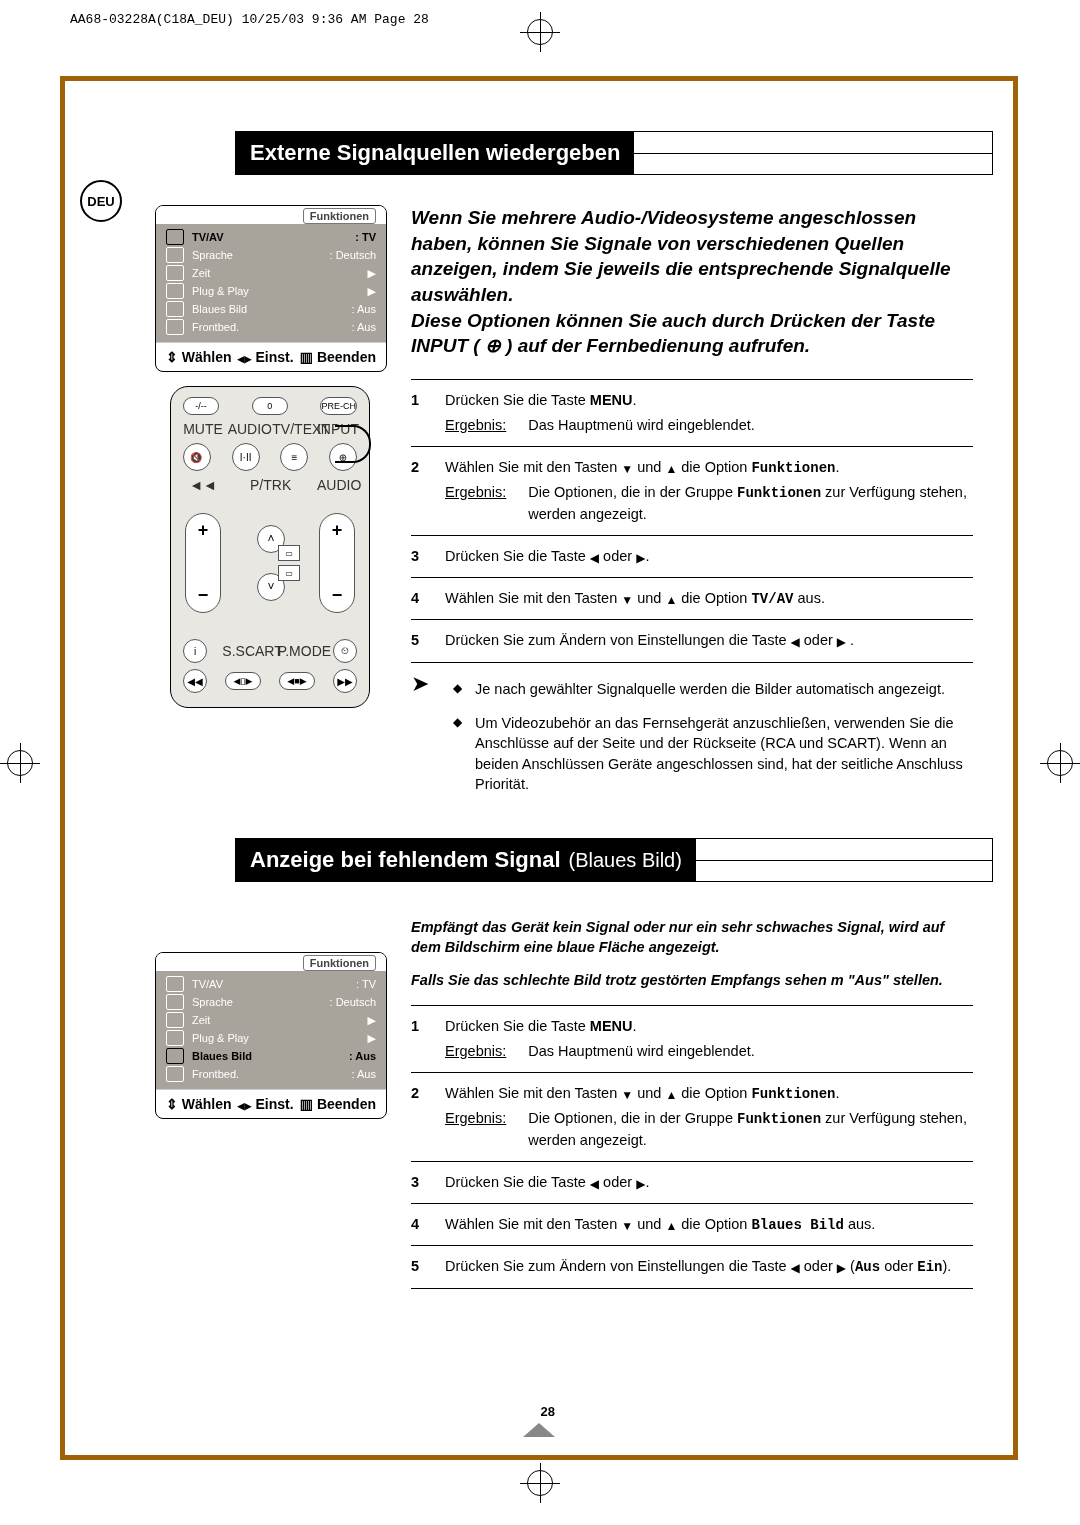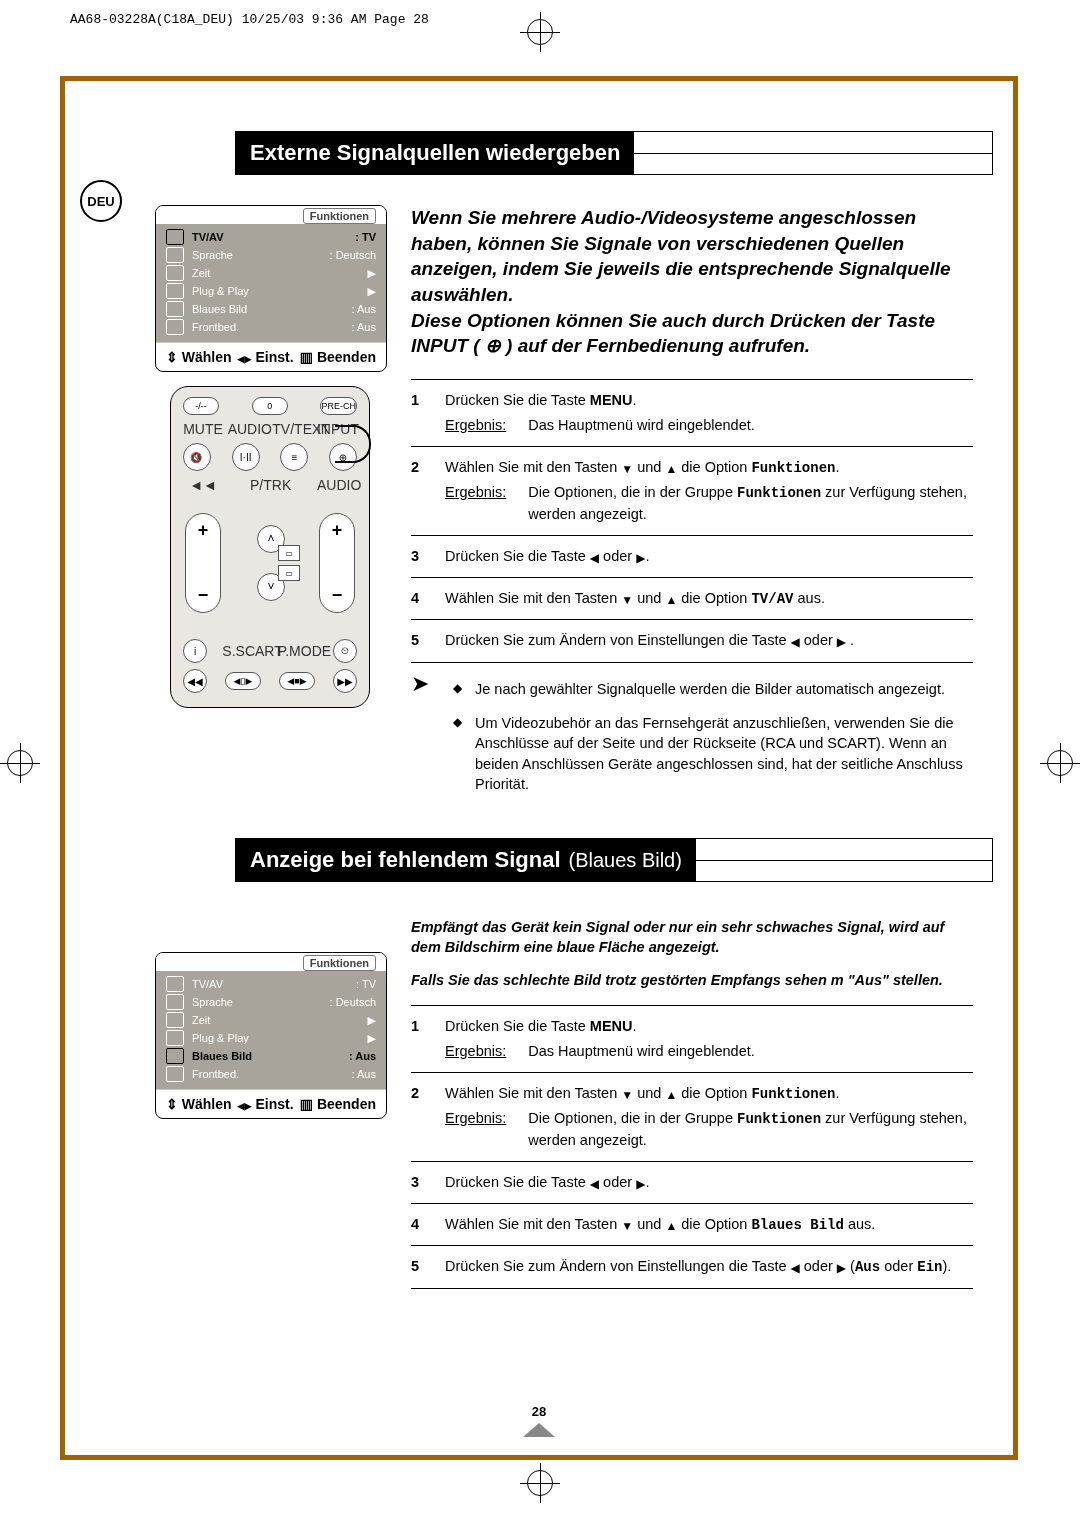--- a/index.html
+++ b/index.html
@@ -402,21 +402,21 @@
 
   .section2 {
     margin-top: 10px;
   }
 
   .pagenum-wrap {
     position: absolute;
     left: 50%;
     bottom: 18px;
     transform: translateX(-50%);
-    text-align: center;
+    text-align: right;
   }
   .pagenum {
     font-weight: bold;
     font-size: 13px;
     display: block;
     margin-bottom: 4px;
   }
   .page-tri {
     width: 0; height: 0;
     border-left: 16px solid transparent;

